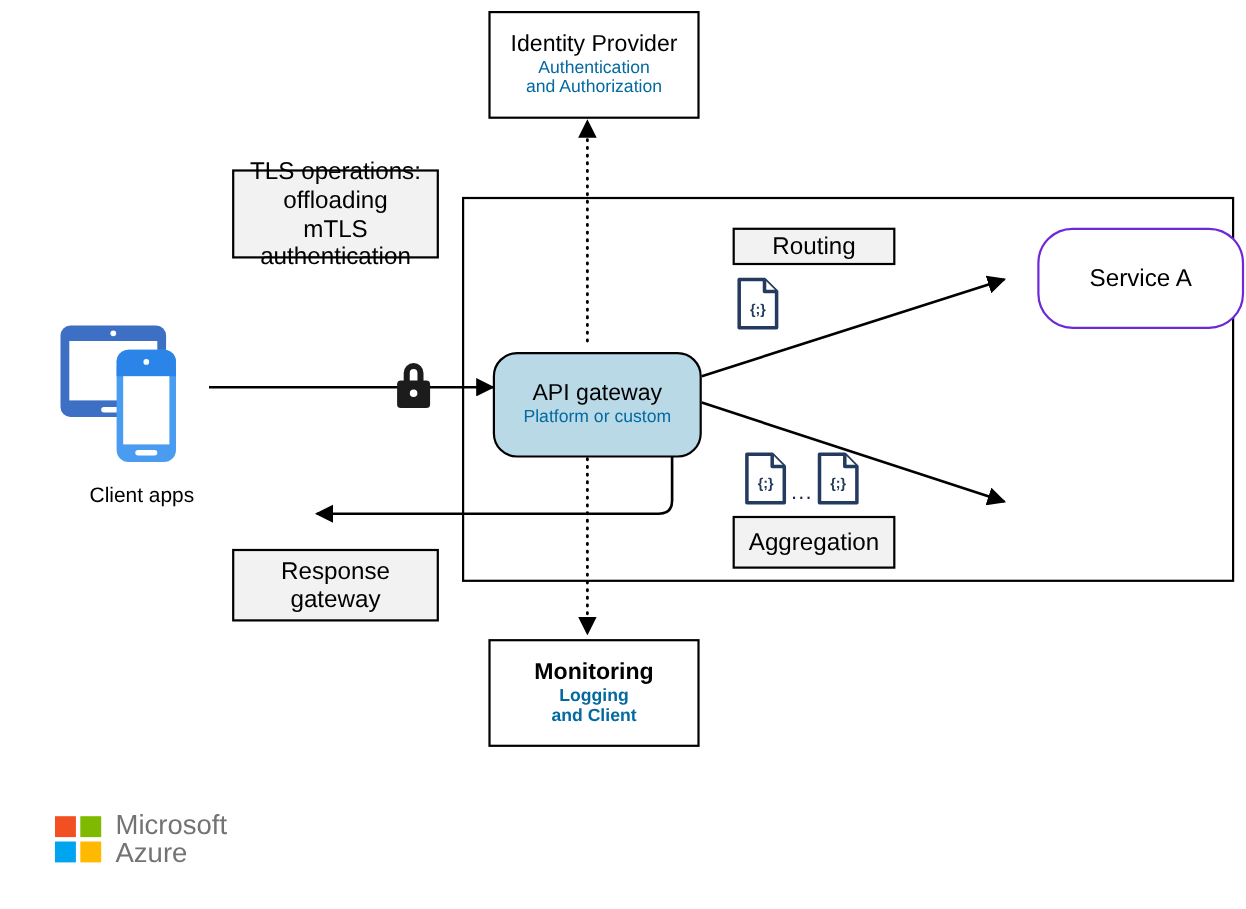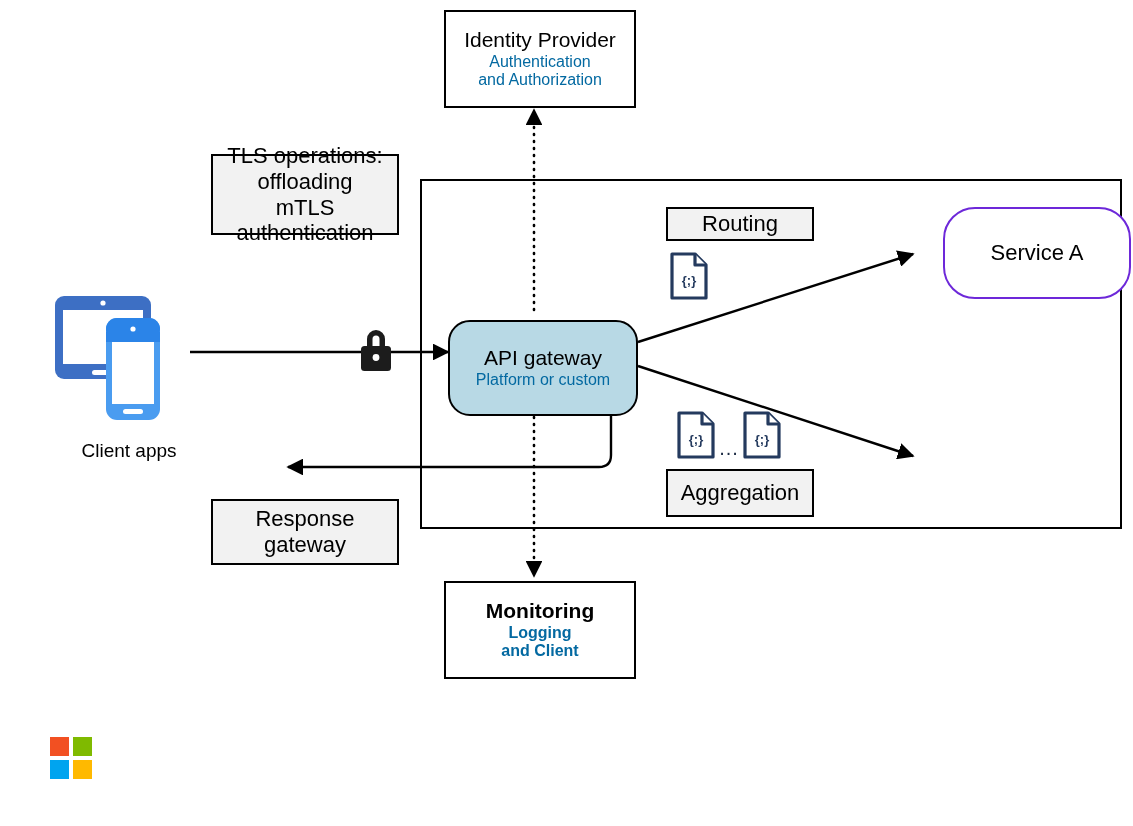--- a/index.html
+++ b/index.html
@@ -253,15 +253,19 @@
     <div class="sub">and Client</div>
   </div>
 
   <div class="logo" style="left:50px; top:737px;">
     <div class="logo-squares">
       <div class="sq sq-red"></div>
       <div class="sq sq-green"></div>
       <div class="sq sq-blue"></div>
       <div class="sq sq-yellow"></div>
     </div>
+    <div class="logo-text">
+      <span>Microsoft</span>
+      <span>Azure</span>
+    </div>
   </div>
 
 </div>
 
 </body></html>

